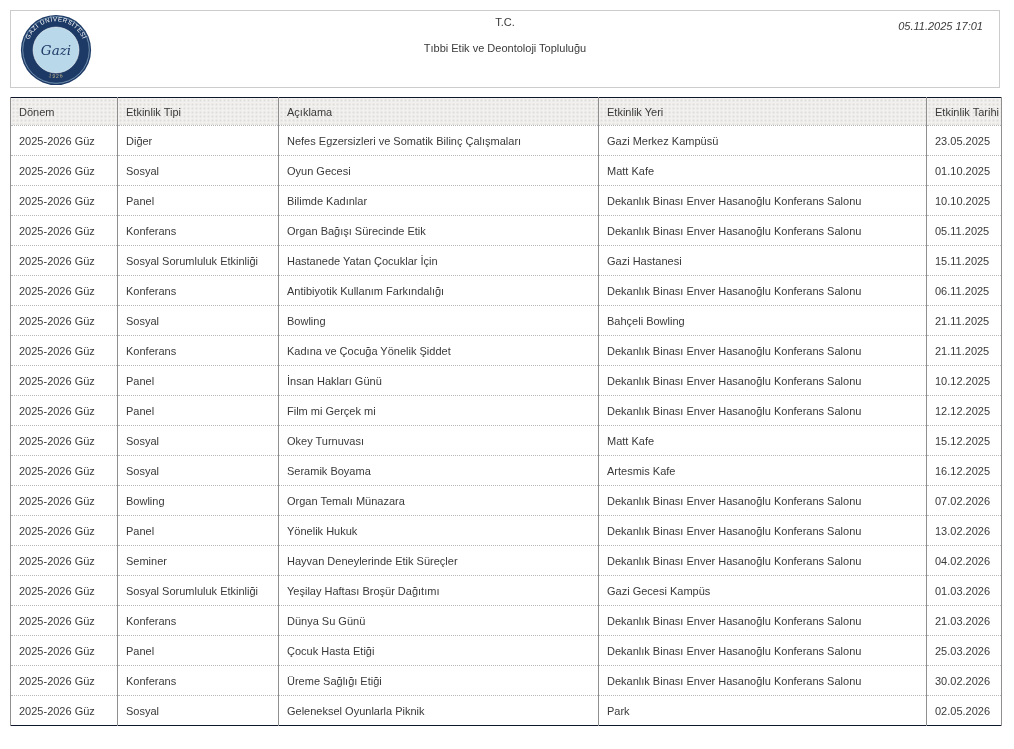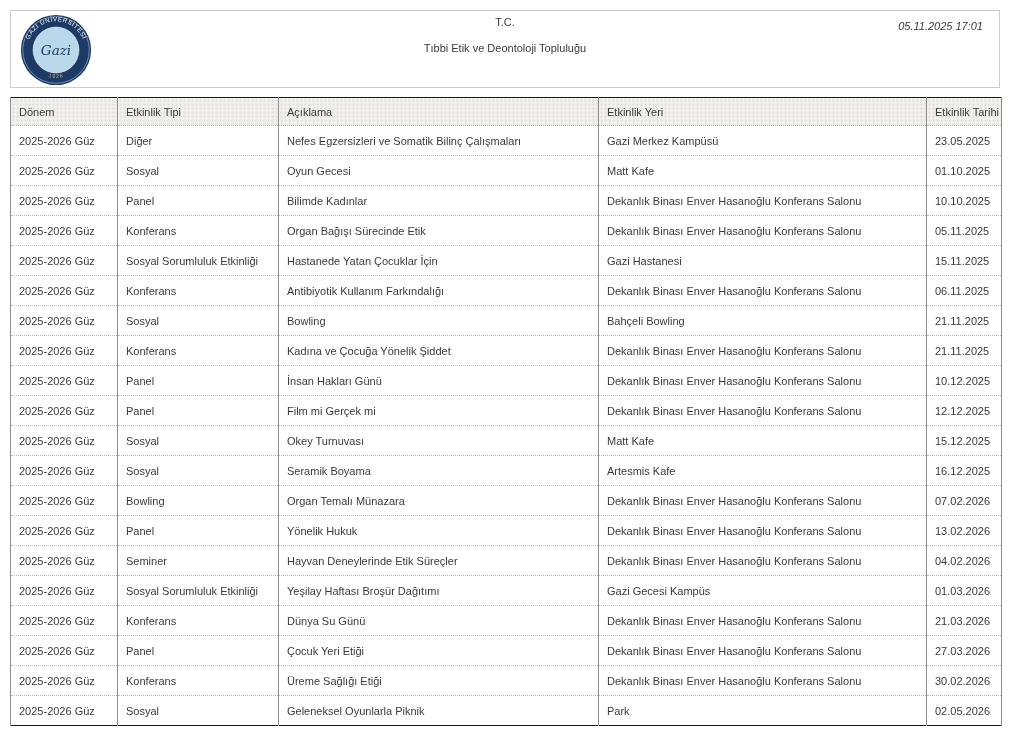--- a/index.html
+++ b/index.html
@@ -233,23 +233,23 @@
         <tr>
           <td>2025-2026 Güz</td>
           <td>Konferans</td>
           <td>Dünya Su Günü</td>
           <td>Dekanlık Binası Enver Hasanoğlu Konferans Salonu</td>
           <td>21.03.2026</td>
         </tr>
         <tr>
           <td>2025-2026 Güz</td>
           <td>Panel</td>
-          <td>Çocuk Yeri Etiği</td>
-          <td>Dekanlık Binası Enver Hasanoğlu Konferans Salonu</td>
-          <td>27.03.2026</td>
+          <td>Çocuk Hasta Etiği</td>
+          <td>Dekanlık Binası Enver Hasanoğlu Konferans Salonu</td>
+          <td>25.03.2026</td>
         </tr>
         <tr>
           <td>2025-2026 Güz</td>
           <td>Konferans</td>
           <td>Üreme Sağlığı Etiği</td>
           <td>Dekanlık Binası Enver Hasanoğlu Konferans Salonu</td>
           <td>30.02.2026</td>
         </tr>
         <tr>
           <td>2025-2026 Güz</td>

